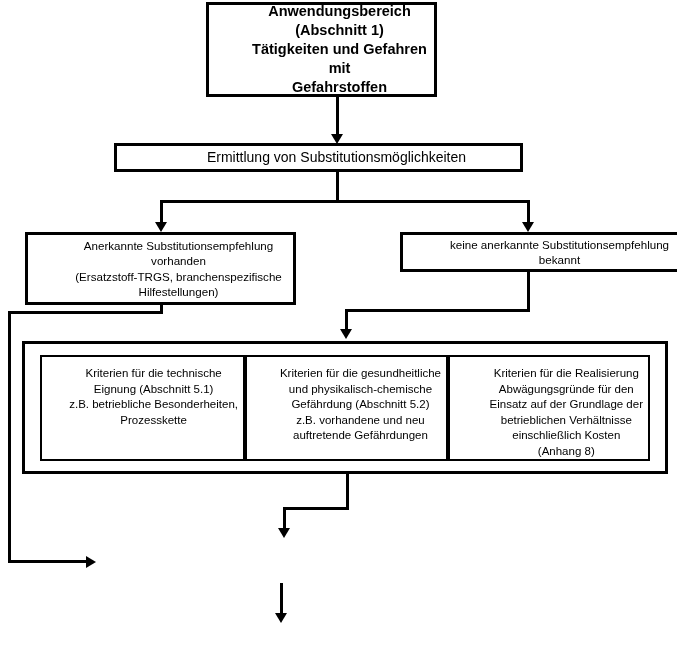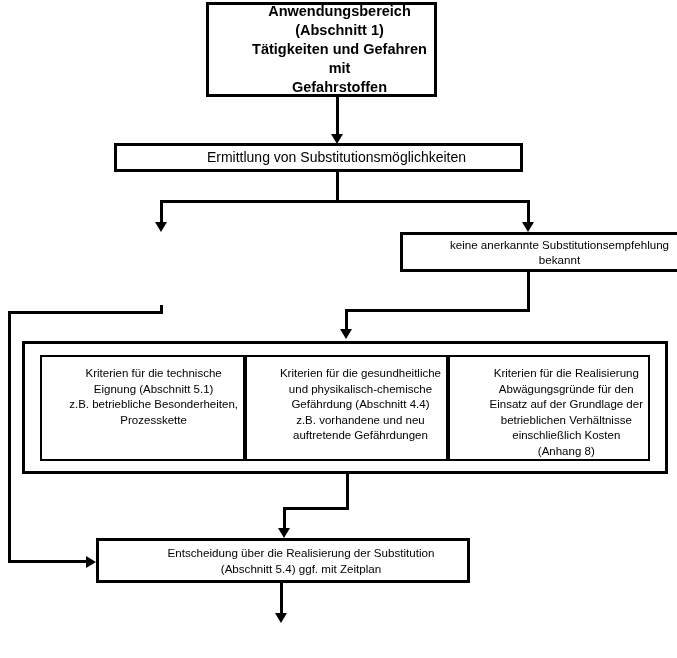--- a/index.html
+++ b/index.html
@@ -146,54 +146,56 @@
     <span class="txt">Anwendungsbereich
 (Abschnitt 1)
 Tätigkeiten und Gefahren mit
 Gefahrstoffen</span>
   </div>
 
   <div class="node node-plain" style="left:114px; top:143px; width:409px; height:29px;">
     <span class="txt">Ermittlung von Substitutionsmöglichkeiten</span>
   </div>
 
+  <div class="node node-small" style="left:25px; top:232px; width:271px; height:73px;">
+    <span class="txt">Anerkannte Substitutionsempfehlung
+vorhanden
+(Ersatzstoff-TRGS, branchenspezifische
+Hilfestellungen)</span>
+  </div>
 
   <div class="node node-small" style="left:384px; top:232px; width:283px; height:40px;margin-left:16px;">
     <span class="txt">keine anerkannte Substitutionsempfehlung
 bekannt</span>
   </div>
 
   <div class="group-box" style="left:22px; top:341px; width:646px; height:133px;"></div>
 
   <div class="criteria-cell" style="left:40px; top:355px; width:205px; height:106px;">
     <span class="txt">Kriterien für die technische
 Eignung (Abschnitt 5.1)
 z.B. betriebliche Besonderheiten,
 Prozesskette</span>
   </div>
 
   <div class="criteria-cell" style="left:245px; top:355px; width:203px; height:106px;">
     <span class="txt">Kriterien für die gesundheitliche
 und physikalisch-chemische
-Gefährdung (Abschnitt 4.4)
+Gefährdung (Abschnitt 5.2)
 z.B. vorhandene und neu
 auftretende Gefährdungen</span>
   </div>
 
   <div class="criteria-cell" style="left:448px; top:355px; width:202px; height:106px;">
     <span class="txt">Kriterien für die Realisierung
 Abwägungsgründe für den
 Einsatz auf der Grundlage der
 betrieblichen Verhältnisse
 einschließlich Kosten
 (Anhang 8)</span>
   </div>
 
-  <div class="node node-small" style="left:96px; top:538px; width:374px; height:45px;">
-    <span class="txt">Entscheidung über die Realisierung der Substitution
-(Abschnitt 5.4) ggf. mit Zeitplan</span>
-  </div>
 
   <div class="node node-small" style="left:181px; top:623px; width:205px; height:30px;margin-top:36px;">
     <span class="txt">Dokumentation (Abschnitt 6)</span>
   </div>
 
 </div>
 
 </body></html>

